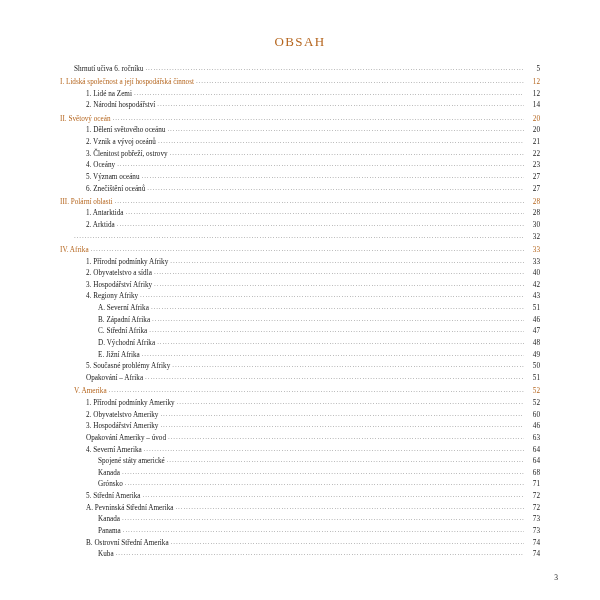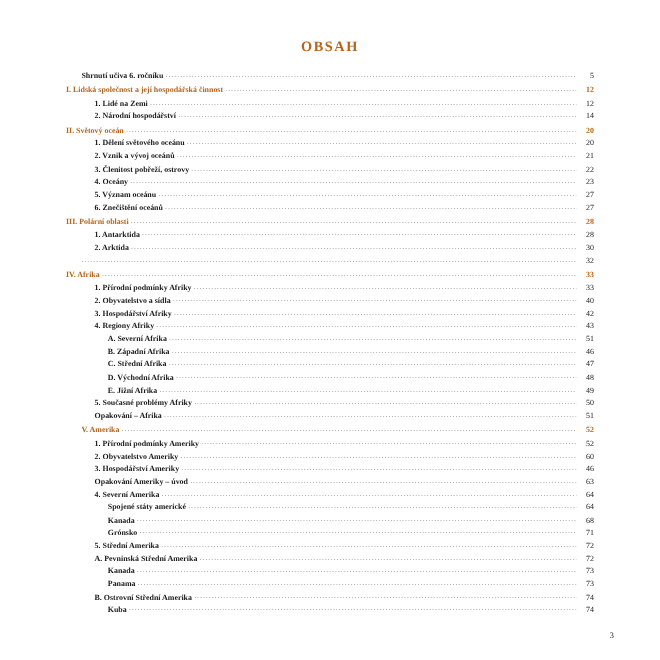--- a/index.html
+++ b/index.html
@@ -17,60 +17,59 @@
   .page {
     position: relative;
     width: 600px;
     height: 600px;
     box-sizing: border-box;
     padding: 26px 60px 0 60px;
   }
   .doc-title {
     text-align: center;
     color: #b5651d;
-    font-weight: bold;
+    font-weight: normal;
     font-size: 13px;
     letter-spacing: 1.4px;
     margin: 8px 0 14px 0;
   }
   .toc {
     width: 100%;
   }
   .toc-row {
     display: flex;
     align-items: baseline;
     font-size: 7.2px;
     line-height: 1.62;
     white-space: nowrap;
   }
   .toc-label {
     flex: 0 0 auto;
     padding-right: 2px;
-    font-weight: bold;
   }
   .toc-dots {
     flex: 1 1 auto;
     overflow: hidden;
     white-space: nowrap;
     font-size: 7px;
     color: #8a8a8a;
     letter-spacing: 0.9px;
     transform: translateY(-1px);
   }
   .toc-page {
     flex: 0 0 auto;
     padding-left: 3px;
     text-align: right;
     min-width: 13px;
   }
   
   .lvl-head .toc-label,
   .lvl-head .toc-page {
     color: #b5651d;
-    font-weight: bold;
+    font-weight: normal;
   }
   .lvl-head { margin-top: 1.5px; }
   .lvl-1 .toc-label, .lvl-1 .toc-page { color: #1a1a1a; }
   .ind-0 { padding-left: 0px; }
   .ind-1 { padding-left: 14px; }
   .ind-2 { padding-left: 26px; }
   .ind-3 { padding-left: 38px; }
   .page-number {
     position: absolute;
     right: 42px;

